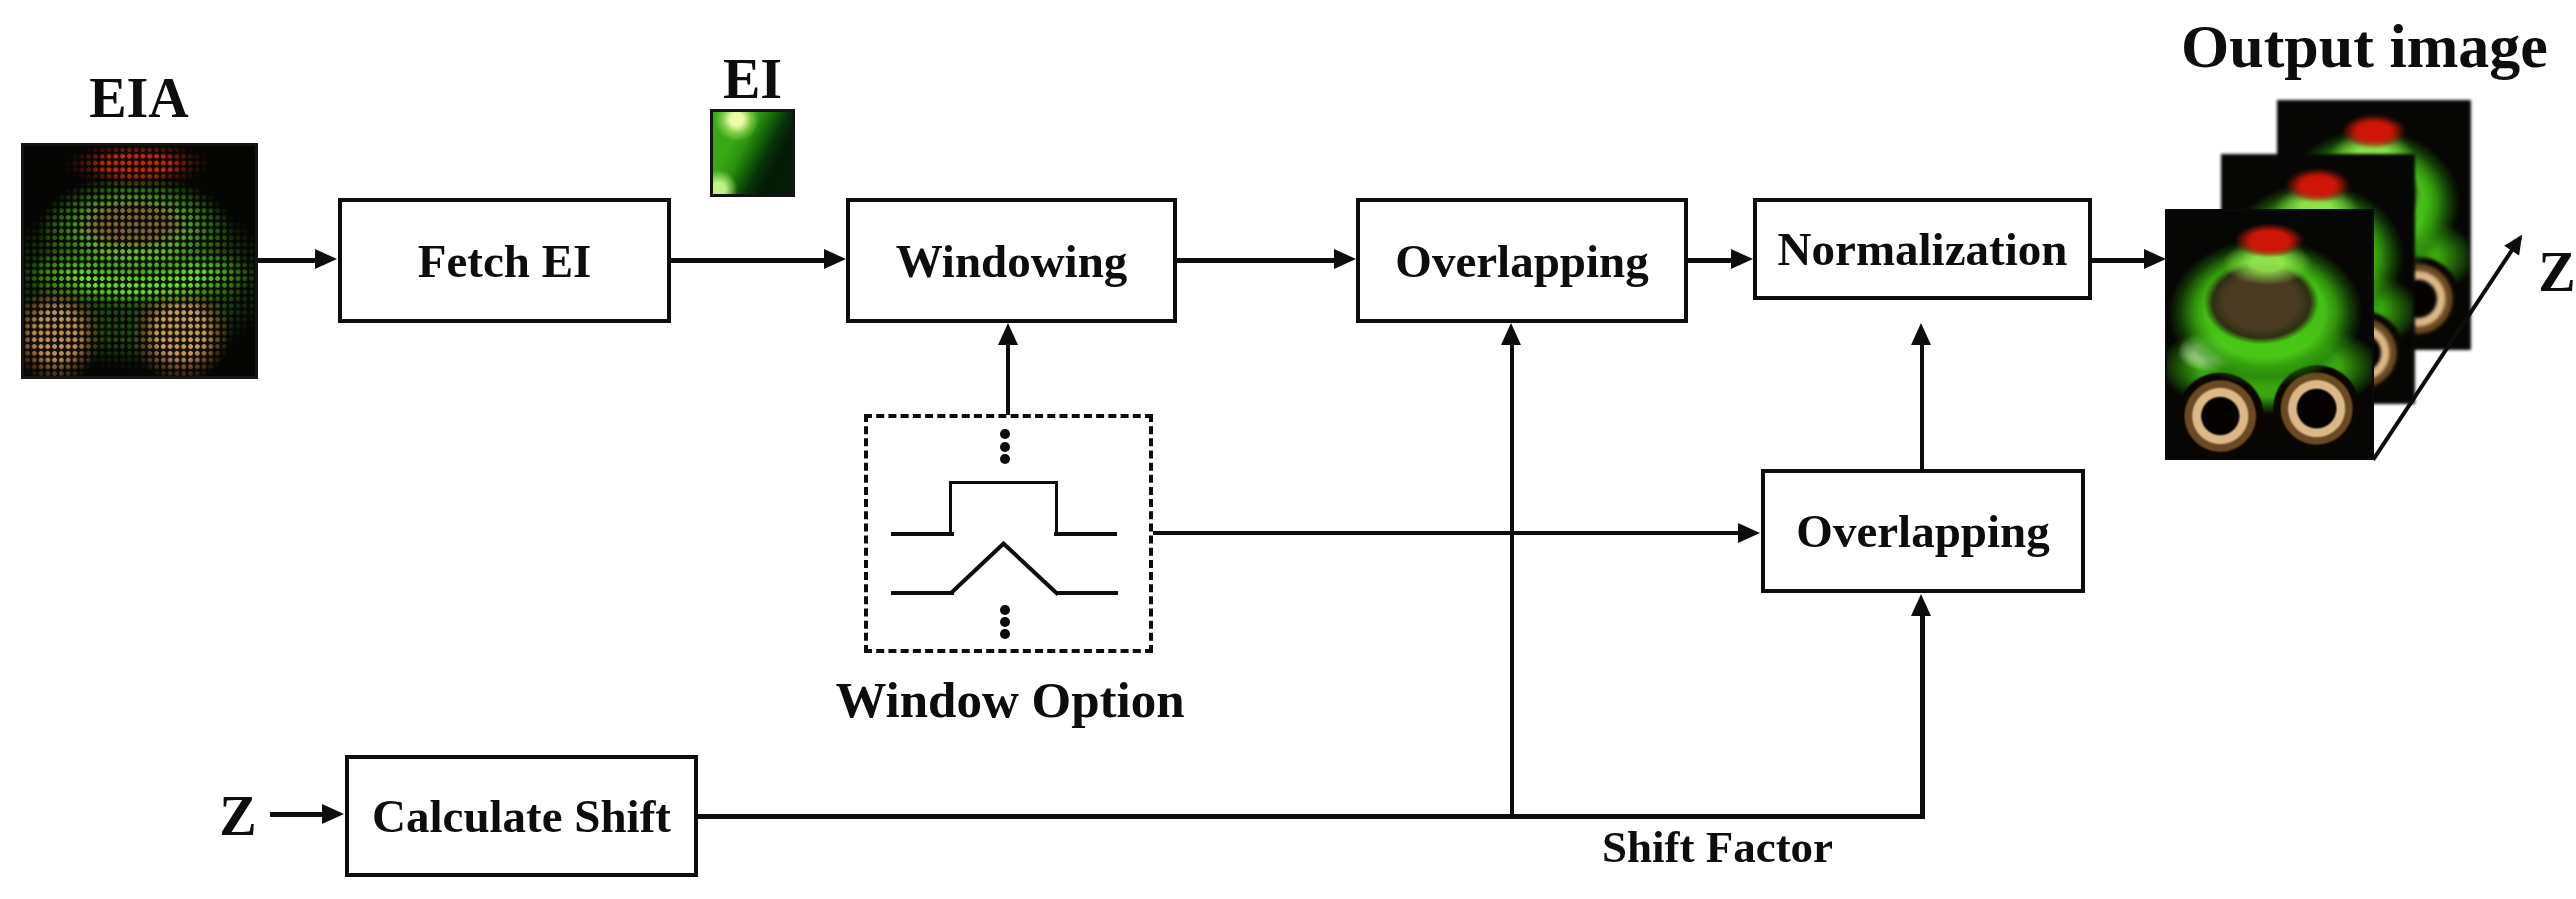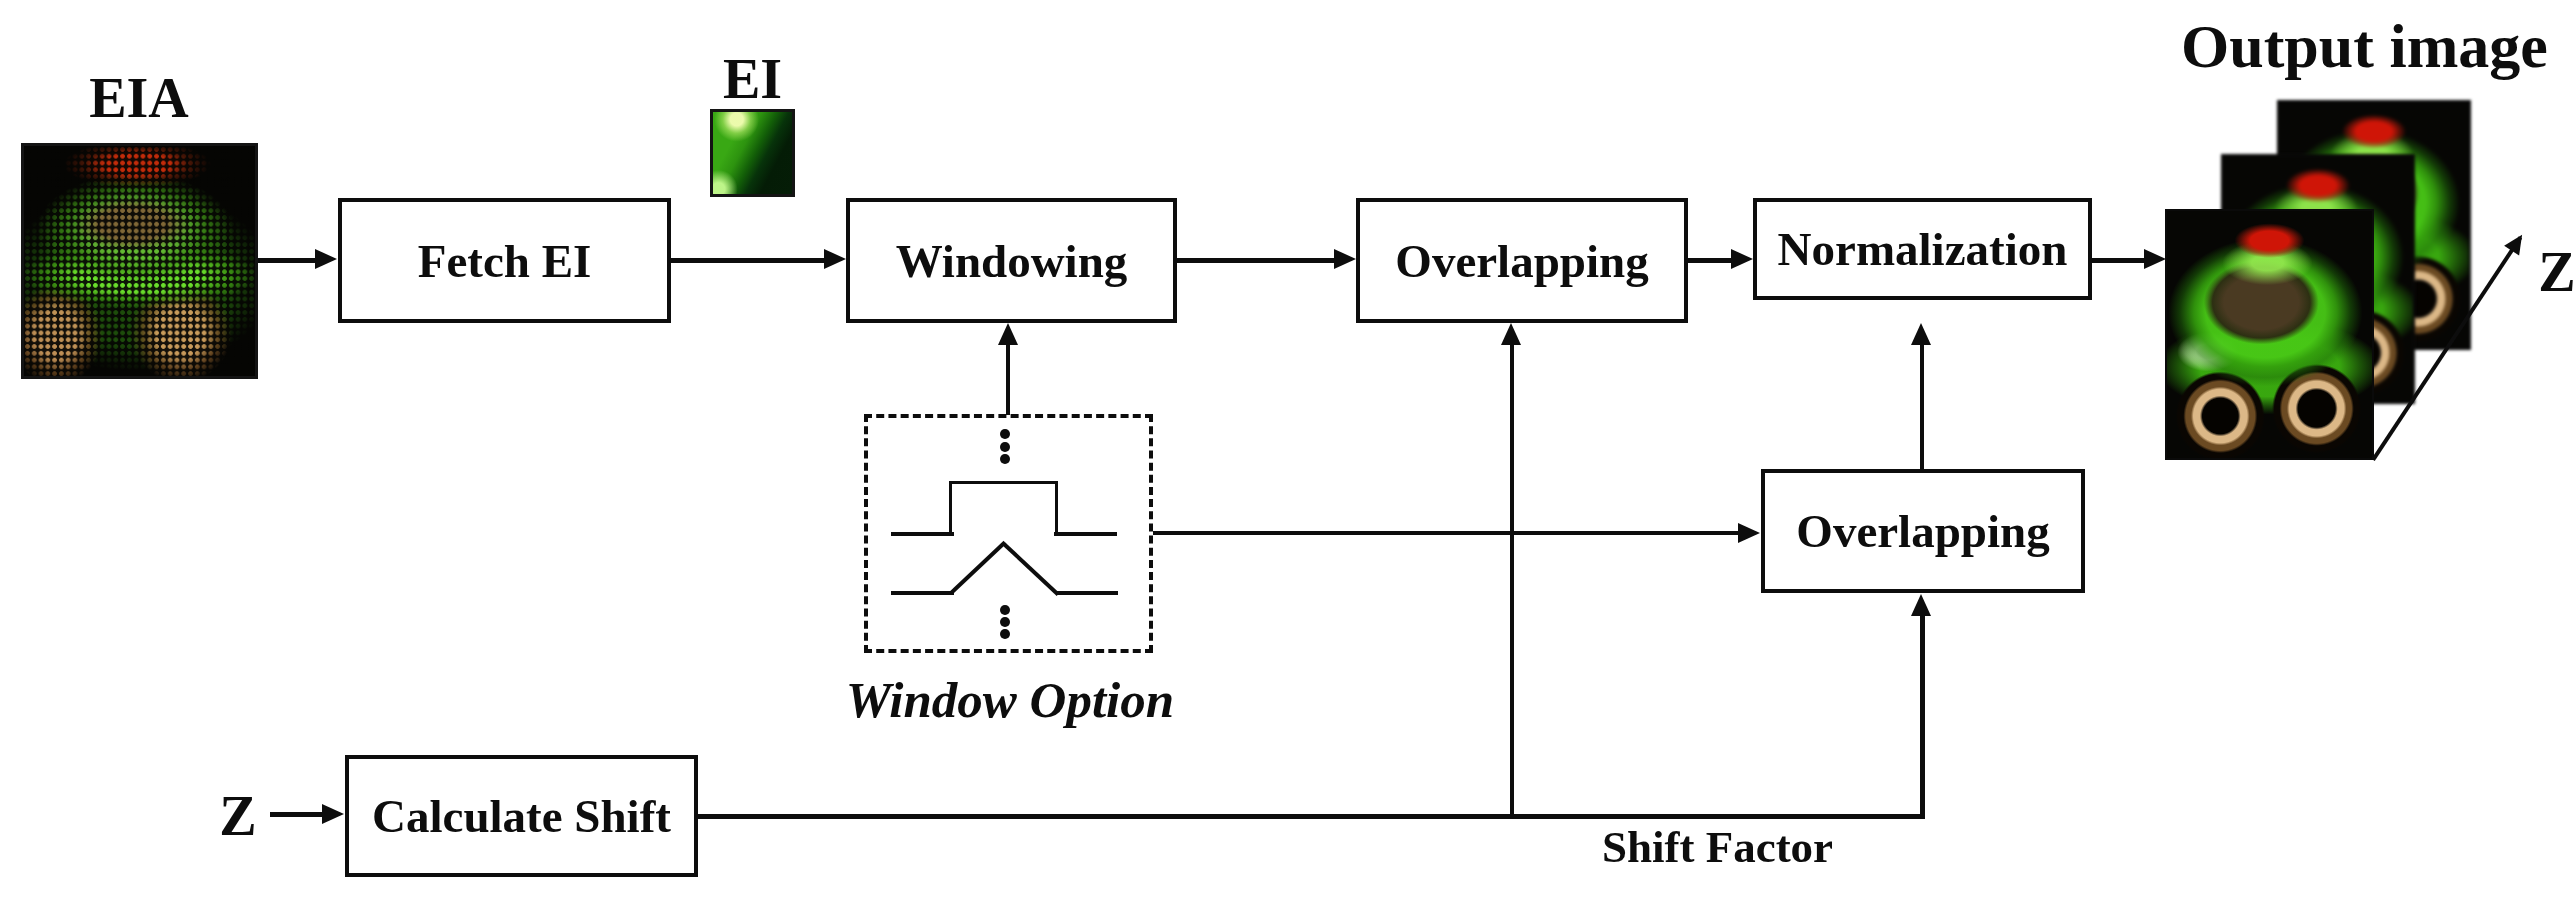--- a/index.html
+++ b/index.html
@@ -71,21 +71,21 @@
   .blurry{filter:blur(1.5px);}
 </style>
 </head>
 <body>
 
 <div class="canvas">
 
   <div class="lbl" style="left:74px;top:69px;width:130px;font-size:56px;">EIA</div>
   <div class="lbl" style="left:703px;top:50px;width:99px;font-size:56px;">EI</div>
   <div class="lbl" style="left:2181px;top:13.6px;width:309px;font-size:62px;">Output image</div>
-  <div class="lbl" style="left:833px;top:674px;width:354px;font-size:51px;font-style:italic;">Window Option</div>
+  <div class="lbl" style="left:833px;top:674px;width:354px;font-size:51px;">Window Option</div>
   <div class="lbl" style="left:1578px;top:824px;width:279px;font-size:45px;">Shift Factor</div>
   <div class="lbl" style="left:208px;top:787px;width:60px;font-size:56px;">Z</div>
   <div class="lbl" style="left:2536px;top:243px;width:42px;font-size:56px;">Z</div>
 
   <div class="node" style="left:846px;top:198px;width:331px;height:125px;">
     <span>Windowing</span>
   </div>
   <div class="node" style="left:338px;top:198px;width:333px;height:125px;">
     <span>Fetch EI</span>
   </div>

